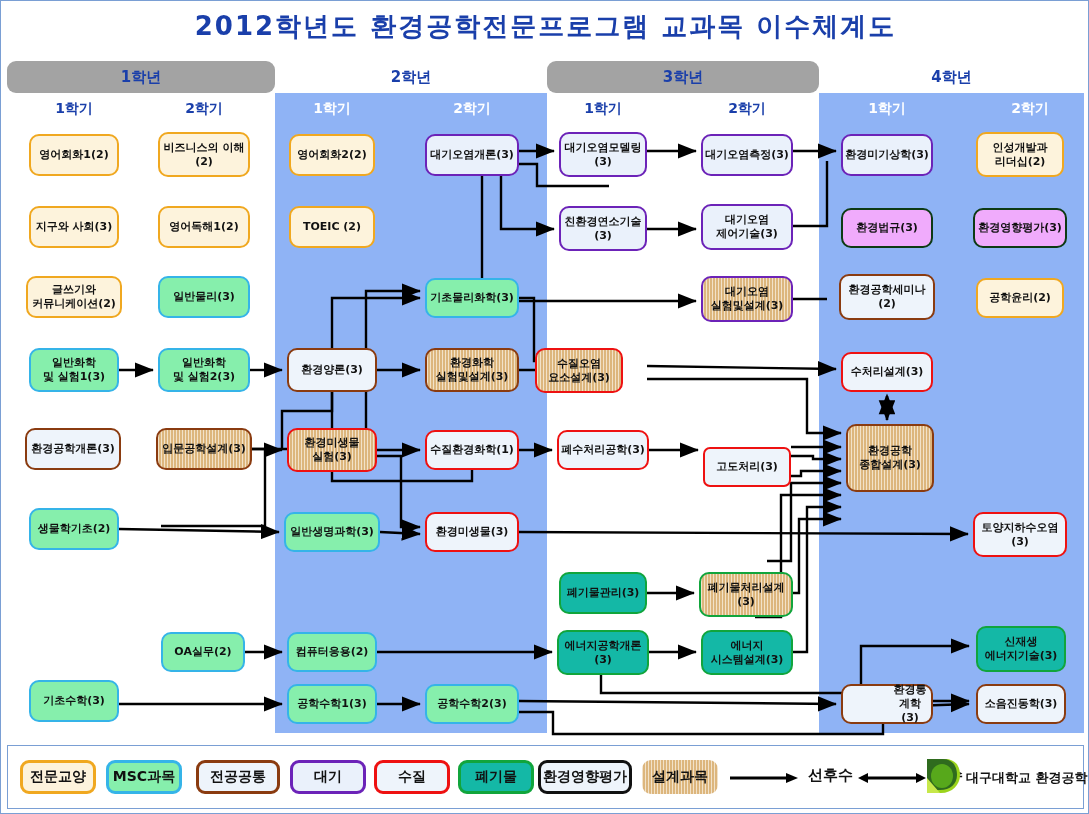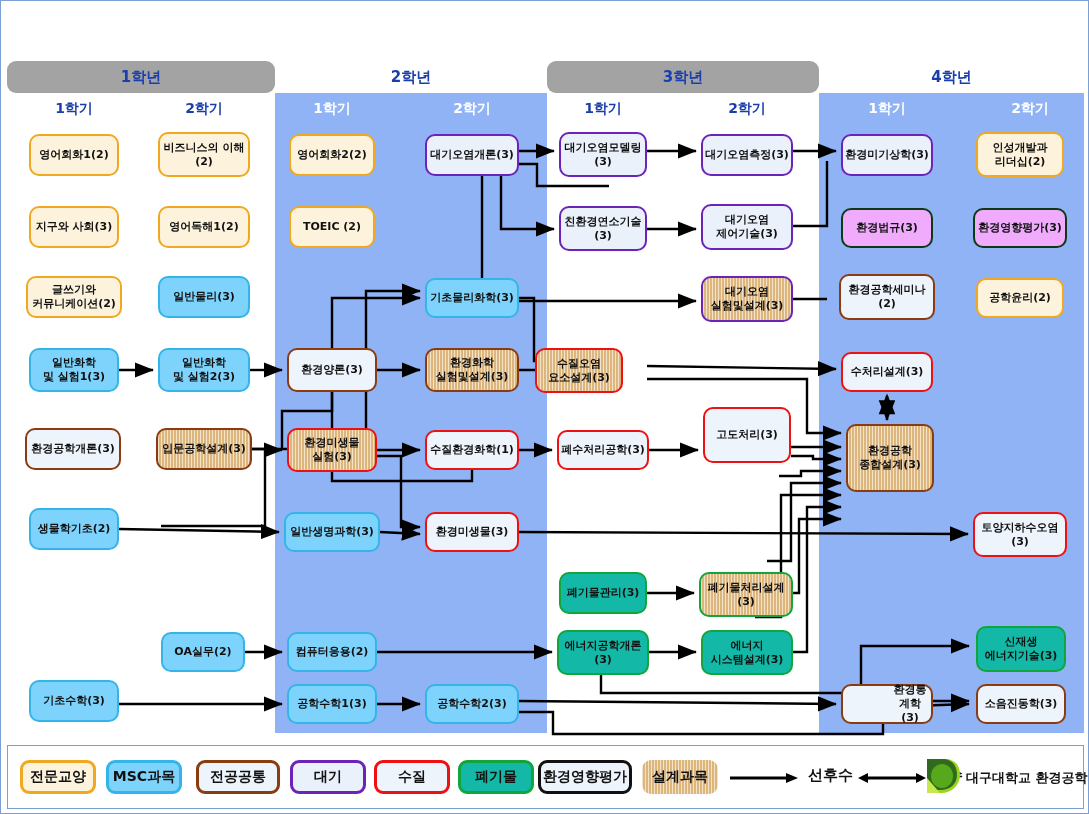--- a/index.html
+++ b/index.html
@@ -79,21 +79,21 @@
     text-align:center;
     font-size:11px;
     font-weight:bold;
     line-height:1.25;
     color:#111111;
     padding:1px 2px;
     z-index:6;
   }
   
   .cat-gen    { border-color:#f0a820; background:#fdf3dc; }  
-  .cat-msc    { border-color:#35b4e8; background:#7dd3fc; }  
+  .cat-msc    { border-color:#35b4e8; background:#86efac; }  
   .cat-common { border-color:#8a3b10; background:#eef4fb; }  
   .cat-air    { border-color:#6c23b8; background:#eaf1fb; }  
   .cat-water  { border-color:#ee1111; background:#eef4fb; }  
   .cat-waste  { border-color:#11a53c; background:#14b8a6; }  
   .cat-eia    { border-color:#0d3a14; background:#f0abfc; }  
   .cat-eia2   { border-color:#111111; background:#eef4fb; }  
   
   .design{
     background:#e3bf87;
     background-image:repeating-linear-gradient(90deg,
@@ -135,20 +135,21 @@
     position:absolute; left:43px; top:13px;
     font-size:13px; font-weight:bold; color:#111;
     white-space:nowrap;
   }
 </style>
 </head>
 <body>
 
 <div id="root">
 
+  <div id="title">2012학년도 환경공학전문프로그램 교과목 이수체계도</div>
 
   <div class="year-head filled" style="left:6px;width:268px;">1학년</div>
   <div class="year-head plain" style="left:274px;width:272px;">2학년</div>
   <div class="year-head filled" style="left:546px;width:272px;">3학년</div>
   <div class="year-head plain" style="left:818px;width:265px;">4학년</div>
 
   <div class="year-body plain" style="left:6px;width:268px;"></div>
   <div class="year-body filled" style="left:274px;width:272px;"></div>
   <div class="year-body plain" style="left:546px;width:272px;"></div>
   <div class="year-body filled" style="left:818px;width:265px;"></div>
@@ -299,21 +300,21 @@
       <div class="box cat-msc" style="left: 424px; top: 683px; width: 94px; height: 40px;">공학수학2(3)</div>
       <div class="box cat-air" style="left: 558px; top: 131px; width: 88px; height: 45px;">대기오염모델링<br>(3)</div>
       <div class="box cat-air" style="left: 558px; top: 205px; width: 88px; height: 45px;">친환경연소기술<br>(3)</div>
       <div class="box cat-water design" style="left: 534px; top: 347px; width: 88px; height: 45px;">수질오염<br>요소설계(3)</div>
       <div class="box cat-water" style="left: 556px; top: 429px; width: 92px; height: 40px;">폐수처리공학(3)</div>
       <div class="box cat-waste" style="left: 558px; top: 571px; width: 88px; height: 42px;">폐기물관리(3)</div>
       <div class="box cat-waste" style="left: 556px; top: 629px; width: 92px; height: 45px;">에너지공학개론<br>(3)</div>
       <div class="box cat-air" style="left: 700px; top: 133px; width: 92px; height: 42px;">대기오염측정(3)</div>
       <div class="box cat-air" style="left: 700px; top: 203px; width: 92px; height: 46px;">대기오염<br>제어기술(3)</div>
       <div class="box cat-air design" style="left: 700px; top: 275px; width: 92px; height: 46px;">대기오염<br>실험및설계(3)</div>
-      <div class="box cat-water" style="left: 702px; top: 406px; width: 88px; height: 56px;">고도처리(3)</div>
+      <div class="box cat-water" style="left: 702px; top: 446px; width: 88px; height: 40px; border-radius: 7px;">고도처리(3)</div>
       <div class="box cat-waste design" style="left: 698px; top: 571px; width: 94px; height: 45px;">폐기물처리설계<br>(3)</div>
       <div class="box cat-waste" style="left: 700px; top: 629px; width: 92px; height: 45px;">에너지<br>시스템설계(3)</div>
       <div class="box cat-air" style="left: 840px; top: 133px; width: 92px; height: 42px;">환경미기상학(3)</div>
       <div class="box cat-eia" style="left: 840px; top: 207px; width: 92px; height: 40px;">환경법규(3)</div>
       <div class="box cat-common" style="left: 838px; top: 273px; width: 96px; height: 46px;">환경공학세미나<br>(2)</div>
       <div class="box cat-water" style="left: 840px; top: 351px; width: 92px; height: 40px;">수처리설계(3)</div>
       <div class="box cat-common design" style="left: 845px; top: 423px; width: 88px; height: 68px;">환경공학<br>종합설계(3)</div>
       <div class="box cat-common" style="left: 840px; top: 683px; width: 92px; height: 40px; padding-left: 48px;">환경통계학(3)</div>
       <div class="box cat-gen" style="left: 975px; top: 131px; width: 88px; height: 45px;">인성개발과<br>리더십(2)</div>
       <div class="box cat-eia" style="left: 972px; top: 207px; width: 94px; height: 40px;">환경영향평가(3)</div>

